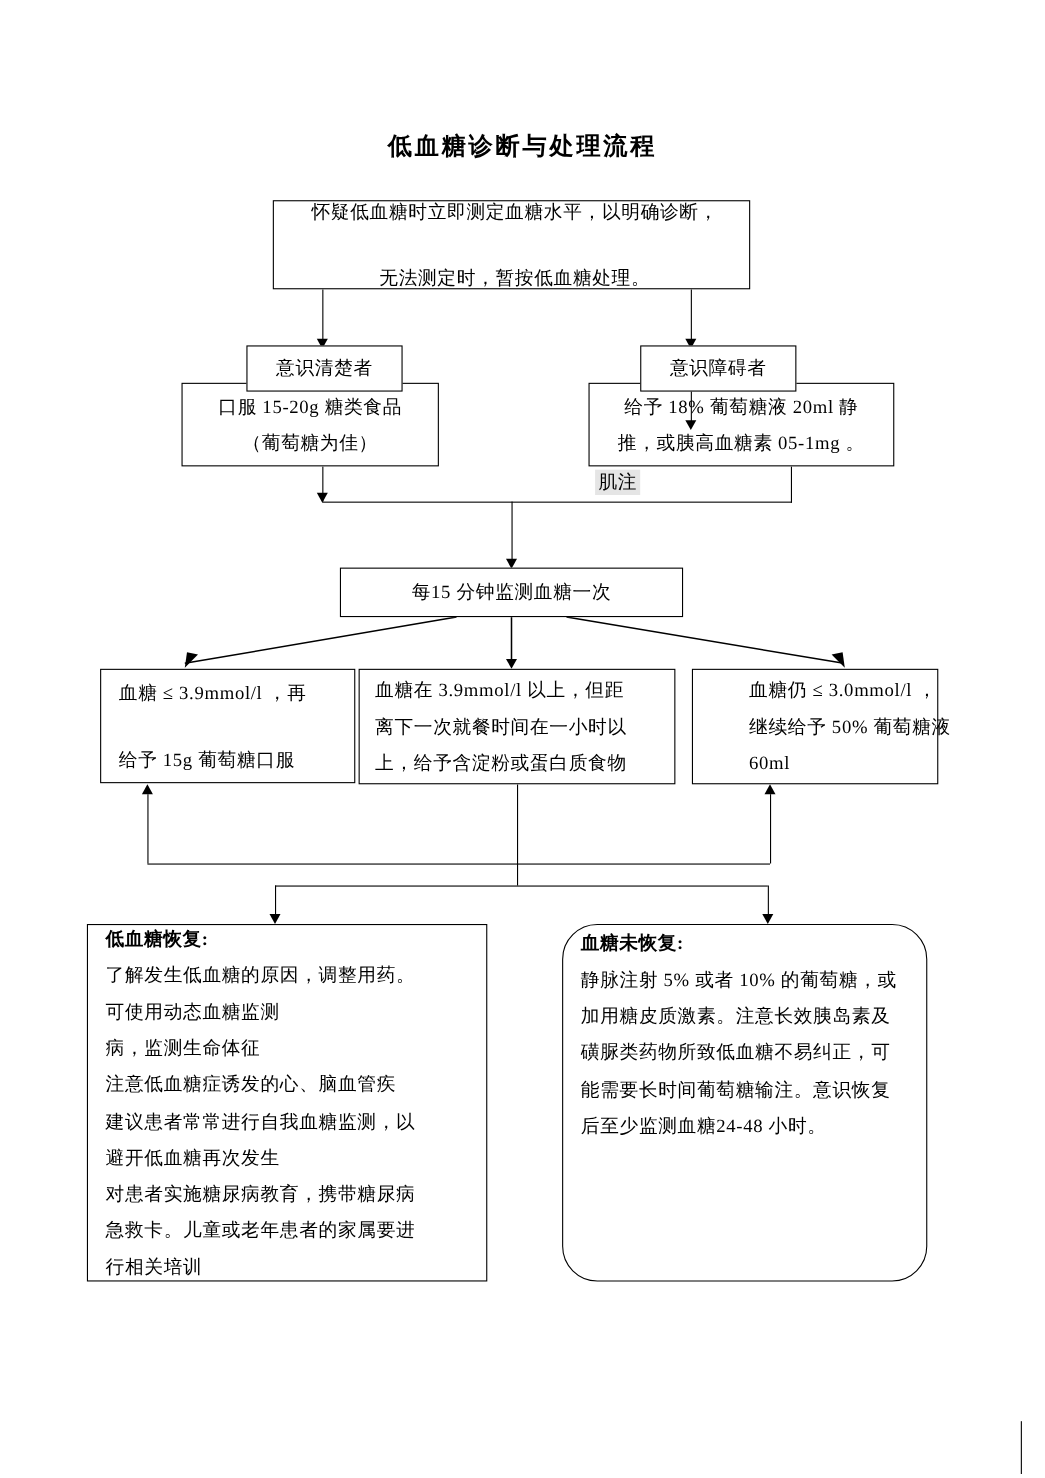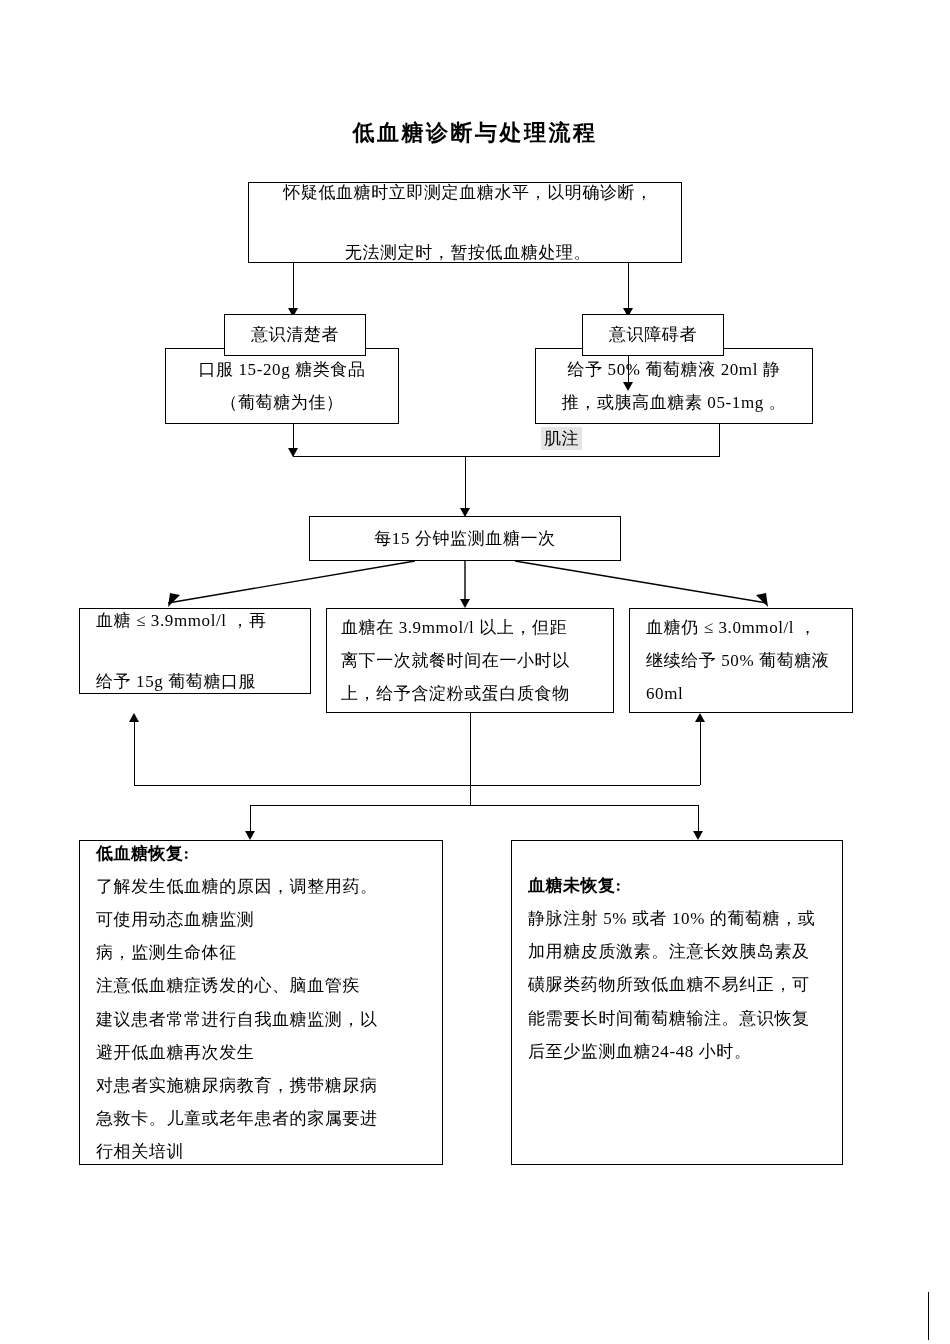--- a/index.html
+++ b/index.html
@@ -111,21 +111,21 @@
   <div class="node center" id="n-treat-conscious" style="left:165px; top:348px; width:234px; height:76px; z-index:2;">
     <span class="ln">口服 15-20g 糖类食品</span>
     <span class="ln">（葡萄糖为佳）</span>
   </div>
 
   <div class="node center" id="n-impaired-label" style="left:582px; top:314px; width:142px; height:42px;">
     <span class="ln">意识障碍者</span>
   </div>
 
   <div class="node center" id="n-treat-impaired" style="left:535px; top:348px; width:278px; height:76px; z-index:2;">
-    <span class="ln">给予 50% 葡萄糖液 20ml 静</span>
+    <span class="ln">给予 18% 葡萄糖液 20ml 静</span>
     <span class="ln">推，或胰高血糖素 05-1mg 。</span>
   </div>
 
   <div class="ln-v" style="left:628px; top:356px; height:28px; z-index:4;"></div>
   <div class="arrow-d" style="left:623px; top:382px; z-index:4;"></div>
 
   <div class="ln-v" style="left:293px; top:424px; height:32px;"></div>
   <div class="arrow-d" style="left:288px; top:448px;"></div>
 
   <div class="ln-v" style="left:719px; top:424px; height:33px;"></div>
@@ -146,32 +146,32 @@
     <line x1="415" y1="6" x2="168" y2="48" stroke="#000000" stroke-width="1.4"></line>
     <polygon points="168,52 180,40 170,38" fill="#000000"></polygon>
 
     <line x1="465" y1="6" x2="465" y2="46" stroke="#000000" stroke-width="1.4"></line>
     <polygon points="460,44 470,44 465,53" fill="#000000"></polygon>
 
     <line x1="515" y1="6" x2="767" y2="48" stroke="#000000" stroke-width="1.4"></line>
     <polygon points="768,52 756,40 766,38" fill="#000000"></polygon>
   </svg>
 
-  <div class="node" id="n-outcome-low" style="left:79px; top:608px; width:232px; height:86px;gap:28px;">
+  <div class="node" id="n-outcome-low" style="left:91px; top:608px; width:232px; height:104px;gap:28px;">
     <span class="ln lead">血糖 ≤ 3.9mmol/l ，再</span>
     <span class="ln lead">给予 15g 葡萄糖口服</span>
   </div>
 
   <div class="node" id="n-outcome-above" style="left:326px; top:608px; width:288px; height:105px;">
     <span class="ln just">血糖在 3.9mmol/l 以上，但距</span>
     <span class="ln just">离下一次就餐时间在一小时以</span>
     <span class="ln just">上，给予含淀粉或蛋白质食物</span>
   </div>
 
-  <div class="node" id="n-outcome-still-low" style="left:629px; top:608px; width:224px; height:105px;">
+  <div class="node" id="n-outcome-still-low" style="left:629px; top:608px; width:224px; height:105px;padding-left:35px;">
     <span class="ln lead">血糖仍 ≤ 3.0mmol/l ，</span>
     <span class="ln lead">继续给予 50% 葡萄糖液</span>
     <span class="ln lead">60ml</span>
   </div>
 
   <div class="ln-v" style="left:470px; top:713px; height:92px;"></div>
 
   <div class="ln-h" style="left:134px; top:785px; width:566px;"></div>
 
   <div class="ln-v" style="left:134px; top:722px; height:63px;"></div>
@@ -192,21 +192,21 @@
     <span class="ln lead">可使用动态血糖监测</span>
     <span class="ln lead">病，监测生命体征</span>
     <span class="ln lead">注意低血糖症诱发的心、脑血管疾</span>
     <span class="ln lead">建议患者常常进行自我血糖监测，以</span>
     <span class="ln lead">避开低血糖再次发生</span>
     <span class="ln lead">对患者实施糖尿病教育，携带糖尿病</span>
     <span class="ln lead">急救卡。儿童或老年患者的家属要进</span>
     <span class="ln lead">行相关培训</span>
   </div>
 
-  <div class="node" id="n-not-recovered" style="left:511px; top:840px; width:332px; height:325px; justify-content:flex-start; padding-top:28px;">
+  <div class="node" id="n-not-recovered" style="left:511px; top:840px; width:332px; height:325px; justify-content:flex-start; padding-top:0;border-radius:32px;">
     <span class="ln lead bold-head">血糖未恢复:</span>
     <span class="ln lead">静脉注射 5% 或者 10% 的葡萄糖，或</span>
     <span class="ln lead">加用糖皮质激素。注意长效胰岛素及</span>
     <span class="ln lead">磺脲类药物所致低血糖不易纠正，可</span>
     <span class="ln lead">能需要长时间葡萄糖输注。意识恢复</span>
     <span class="ln lead">后至少监测血糖24-48 小时。</span>
   </div>
 
   <div class="sidemark" style="left:928px; top:1292px; height:48px;"></div>
 

